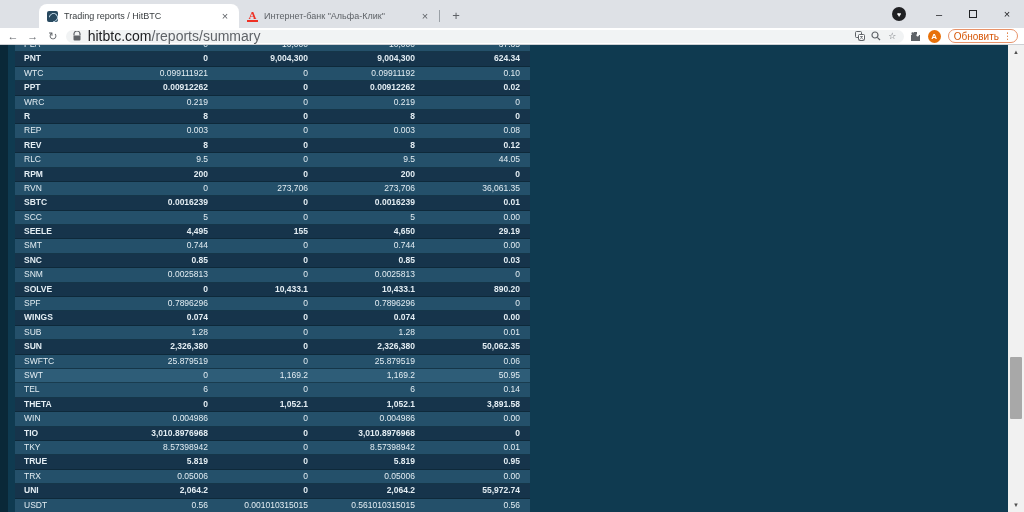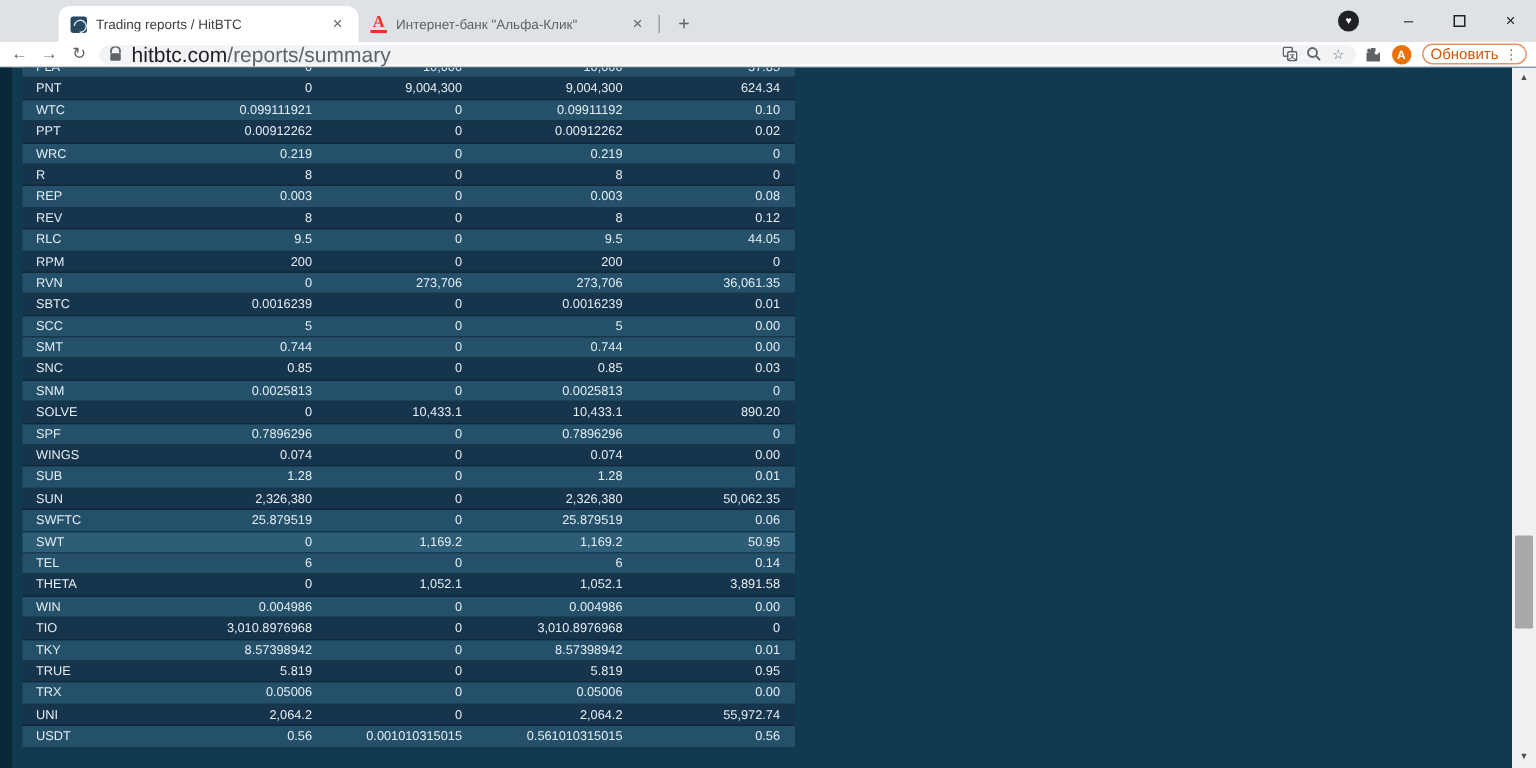--- a/index.html
+++ b/index.html
@@ -50,21 +50,21 @@
   .content{flex:1;display:flex;position:relative;overflow:hidden;background:var(--page-bg);}
   .strip{width:8px;background:var(--strip);flex:0 0 auto;}
   .sidebar{width:82px;background:var(--side-bg);flex:0 0 auto;padding-top:8px;border-right:1px solid rgba(8,30,44,.6);}
   .side-item{height:20px;display:flex;align-items:center;padding:0 8px 0 12px;font-size:8.5px;font-weight:bold;color:var(--side-text);cursor:pointer;}
   .side-item .lbl{flex:1;white-space:nowrap;}
   .side-item.active{color:var(--accent);}
   .side-item .chev{font-size:7px;color:#8fa5b2;}
   .main{flex:1;overflow:hidden;}
   .rtable{width:515px;margin-left:7px;margin-top:-7px;}
   .t-row{display:grid;grid-template-columns:95px 108px 100px 107px 105px;height:14.4px;line-height:13.4px;border-bottom:1px solid rgba(10,32,46,.55);font-size:8.5px;color:var(--table-text);}
-  .t-row.dark{background:var(--row-dark);}
+  .t-row.dark{background:var(--row-dark);font-weight:bold;}
   .t-row.light{background:var(--row-light);}
   .t-row.hl{background:var(--row-hl);}
   .t-row .cur{padding-left:9px;text-align:left;}
   .t-row .num{text-align:right;padding-right:10px;}
 
   
   .scrollbar{width:16px;background:#f1f1f1;flex:0 0 auto;position:relative;}
   .sb-btn{height:14px;display:flex;align-items:center;justify-content:center;font-size:6px;color:#505050;cursor:pointer;}
   .sb-btn.down{position:absolute;bottom:0;left:0;right:0;}
   .sb-thumb{position:absolute;left:2px;right:2px;top:312px;height:62px;background:#a8a8a8;border-radius:1px;cursor:pointer;}
@@ -228,20 +228,27 @@
             <span class="num">0.0016239</span>
             <span class="num">0.01</span>
           </div>
           <div class="t-row light">
             <span class="cur">SCC</span>
             <span class="num">5</span>
             <span class="num">0</span>
             <span class="num">5</span>
             <span class="num">0.00</span>
           </div>
+          <div class="t-row dark">
+            <span class="cur">SEELE</span>
+            <span class="num">4,495</span>
+            <span class="num">155</span>
+            <span class="num">4,650</span>
+            <span class="num">29.19</span>
+          </div>
           <div class="t-row light">
             <span class="cur">SMT</span>
             <span class="num">0.744</span>
             <span class="num">0</span>
             <span class="num">0.744</span>
             <span class="num">0.00</span>
           </div>
           <div class="t-row dark">
             <span class="cur">SNC</span>
             <span class="num">0.85</span>

